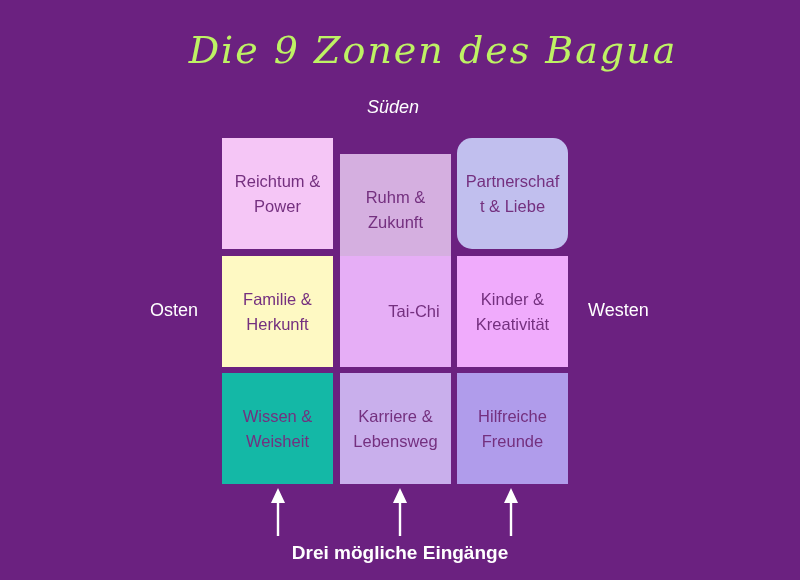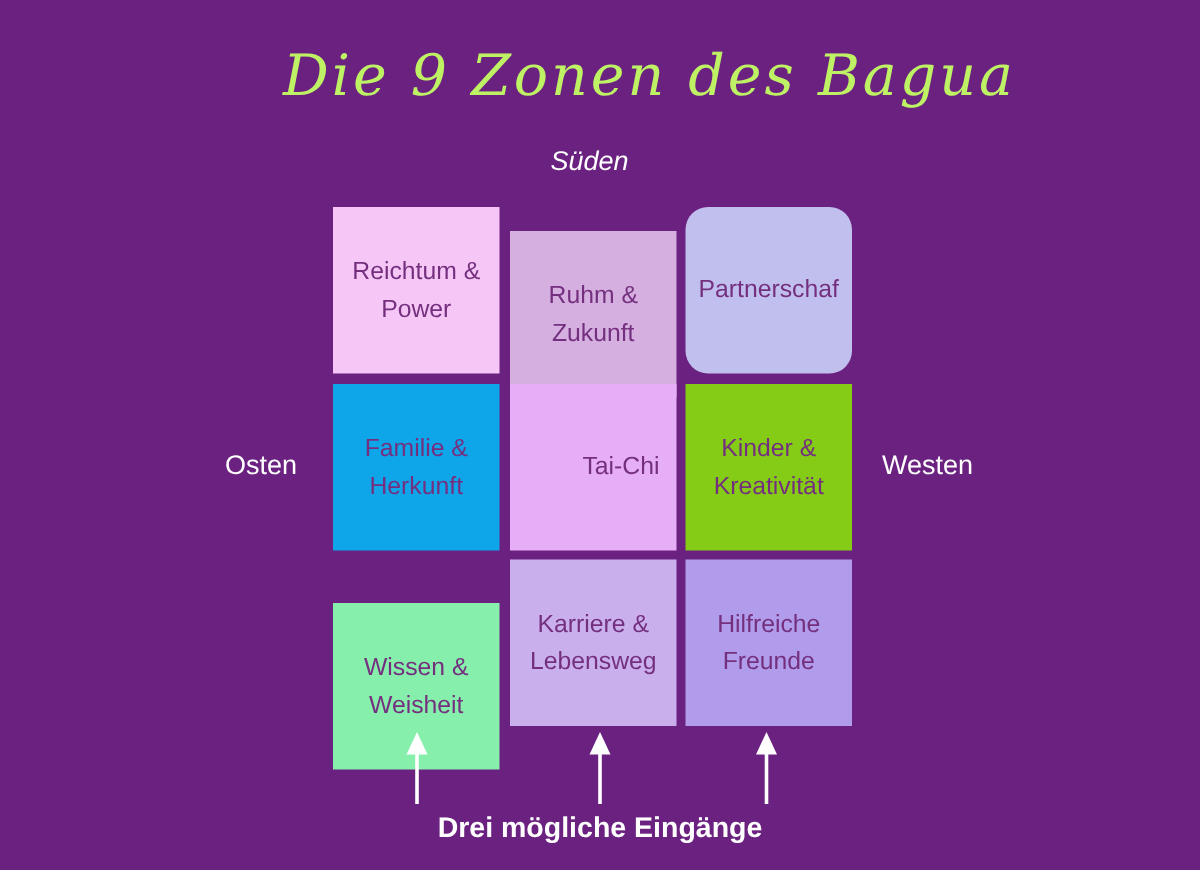--- a/index.html
+++ b/index.html
@@ -63,41 +63,42 @@
   </div>
   <div class="cell" style="left: 340px; top: 138px; background: rgb(213, 175, 224); margin-top: 16px;">
     <div>
         <span>Ruhm &amp;</span>
         <span>Zukunft</span>
       </div>
   </div>
   <div class="cell" style="left: 457px; top: 138px; background: rgb(193, 191, 238); border-radius: 15px;">
     <div>
         <span>Partnerschaf</span>
+        <span>t &amp; Liebe</span>
       </div>
   </div>
-  <div class="cell" style="left: 222px; top: 256px; background: #0ea5e9;">
+  <div class="cell" style="left: 222px; top: 256px; background: #fef9c3;">
     <div>
         <span>Familie &amp;</span>
         <span>Herkunft</span>
       </div>
   </div>
   <div class="cell" style="left: 340px; top: 256px; background: rgb(230, 174, 246); padding-left: 41px;">
     <div>
         <span>Tai-Chi</span>
         <span></span>
       </div>
   </div>
-  <div class="cell" style="left: 457px; top: 256px; background: #84cc16;">
+  <div class="cell" style="left: 457px; top: 256px; background: #f0abfc;">
     <div>
         <span>Kinder &amp;</span>
         <span>Kreativität</span>
       </div>
   </div>
-  <div class="cell" style="left: 222px; top: 373px; background: #86efac; margin-top: 29px;">
+  <div class="cell" style="left: 222px; top: 373px; background: #14b8a6;">
     <div>
         <span>Wissen &amp;</span>
         <span>Weisheit</span>
       </div>
   </div>
   <div class="cell" style="left: 340px; top: 373px; background: rgb(201, 175, 236);">
     <div>
         <span>Karriere &amp;</span>
         <span>Lebensweg</span>
       </div>

